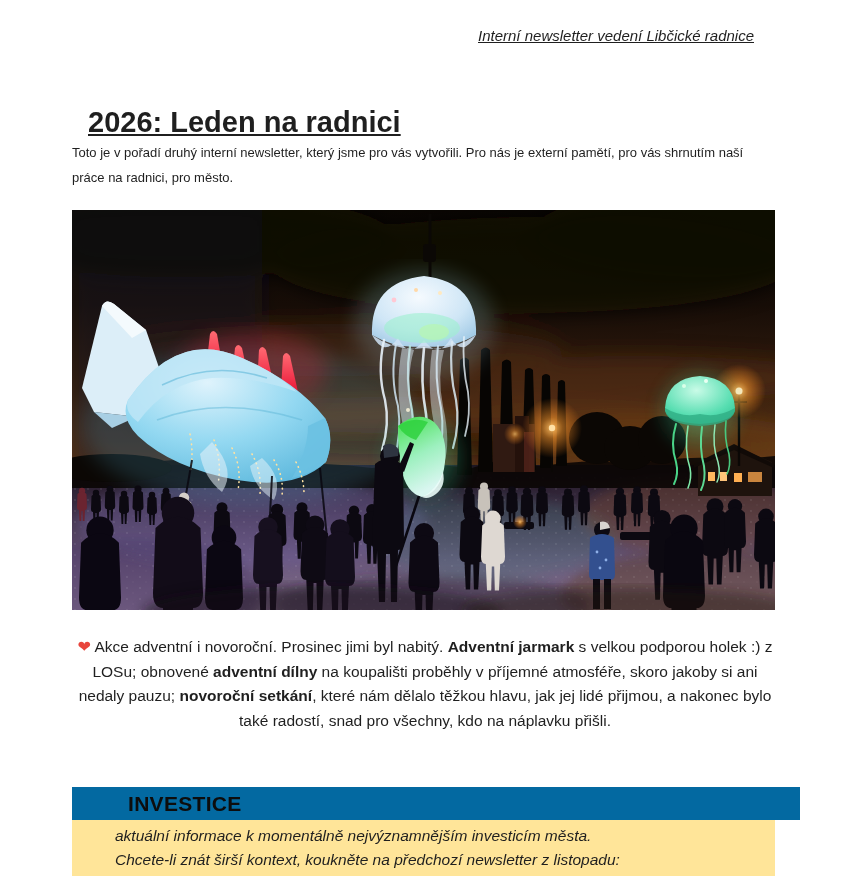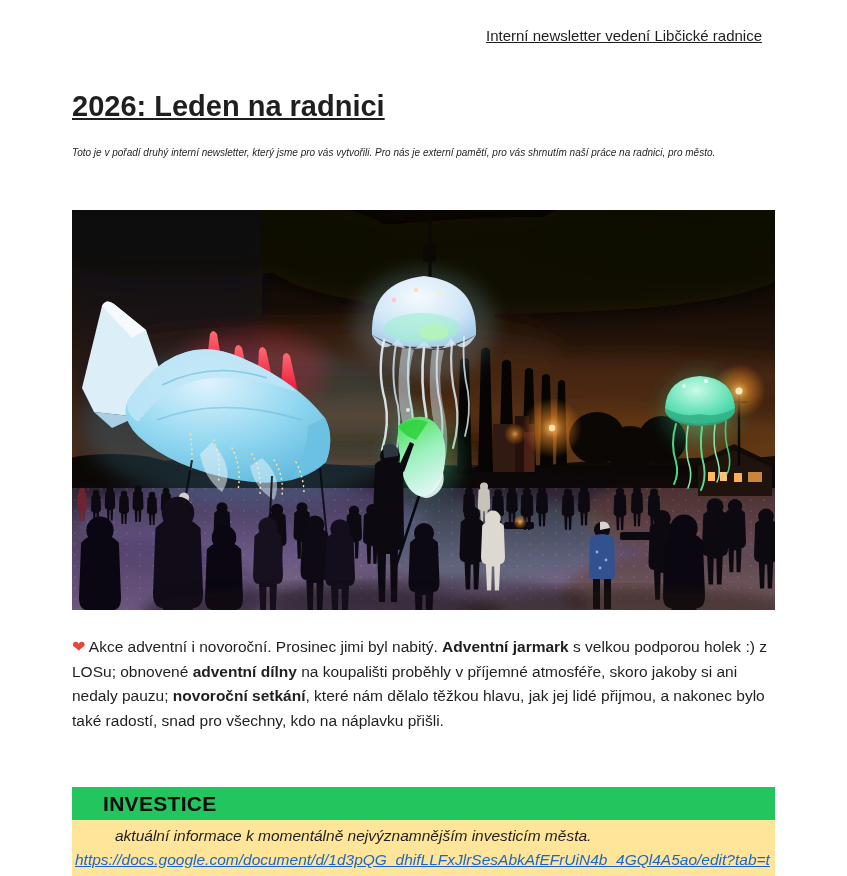--- a/index.html
+++ b/index.html
@@ -2,44 +2,44 @@
 <html lang="cs"><head>
 <meta charset="utf-8">
 <style>
   html,body{margin:0;padding:0;}
   body{
     width:847px;height:876px;position:relative;overflow:hidden;
     background:#ffffff;color:#1f1f1f;
     font-family:"Liberation Sans","DejaVu Sans",sans-serif;
   }
   .masthead{
-    position:absolute;top:27px;right:85px;
-    font-size:15px;text-decoration:underline;white-space:nowrap;text-align:center;
+    position:absolute;top:27px;right:93px;
+    font-size:15px;font-style:italic;text-decoration:underline;white-space:nowrap;text-align:center;
   }
   .title{
-    position:absolute;left:72px;top:90px;margin:0;
+    position:absolute;left:72px;top:90px;margin:16px;
     font-size:29px;font-weight:700;text-decoration:underline;white-space:nowrap;
   }
   .intro{
     position:absolute;left:72px;top:140px;width:706px;
-    font-size:10px;font-style:italic;line-height:25px;
+    font-size:13px;line-height:25px;
   }
   .photo-wrap{
     position:absolute;left:72px;top:210px;width:703px;height:400px;overflow:hidden;
   }
   .photo-wrap svg{display:block;}
   .bodytext{
     position:absolute;left:72px;top:635px;width:706px;
     font-size:15.5px;line-height:24.5px;
   }
-  .bodytext p{margin:0;}
+  .bodytext p{margin:0;text-align:center;}
   .heart{color:#e8453c;font-size:16px;}
   .inv-bar{
     position:absolute;left:72px;top:787px;width:703px;height:33px;
-    background:#22c55e;display:flex;align-items:center;
+    background:#0369a1;display:flex;align-items:center;padding-left:25px;
   }
   .inv-bar .inv-label{
     margin-left:31px;font-size:21px;font-weight:700;color:#0d0d0d;letter-spacing:.3px;
   }
   .inv-body{
     position:absolute;left:72px;top:820px;width:700px;height:56px;
     background:#ffe599;padding:4px 0 0 3px;overflow:hidden;
     font-size:15.5px;font-style:italic;line-height:24px;
   }
   .inv-body .line{white-space:nowrap;margin-left:40px;}
@@ -363,14 +363,15 @@
 <div class="bodytext">
   <p><span class="heart">❤</span><span><span> Akce adventní i novoroční. Prosinec jimi byl nabitý. </span><span style="font-weight: 700;">Adventní jarmark</span><span> s velkou podporou holek :) z LOSu; obnovené </span><span style="font-weight: 700;">adventní dílny</span><span> na koupališti proběhly v příjemné atmosféře, skoro jakoby si ani nedaly pauzu; </span><span style="font-weight: 700;">novoroční setkání</span><span>, které nám dělalo těžkou hlavu, jak jej lidé přijmou, a nakonec bylo také radostí, snad pro všechny, kdo na náplavku přišli.</span></span></p>
 </div>
 
 <div class="inv-bar">
   <span class="inv-label">INVESTICE</span>
 </div>
 
 <div class="inv-body">
   <div class="line">aktuální informace k momentálně nejvýznamnějším investicím města.</div>
+  <div class="line">Chcete-li znát širší kontext, koukněte na předchozí newsletter z listopadu:</div>
   <a class="inv-link" href="#">https://docs.google.com/document/d/1d3pQG_dhifLLFxJlrSesAbkAfEFrUiN4b_4GQl4A5ao/edit?tab=t</a>
 </div>
 
 </body></html>

